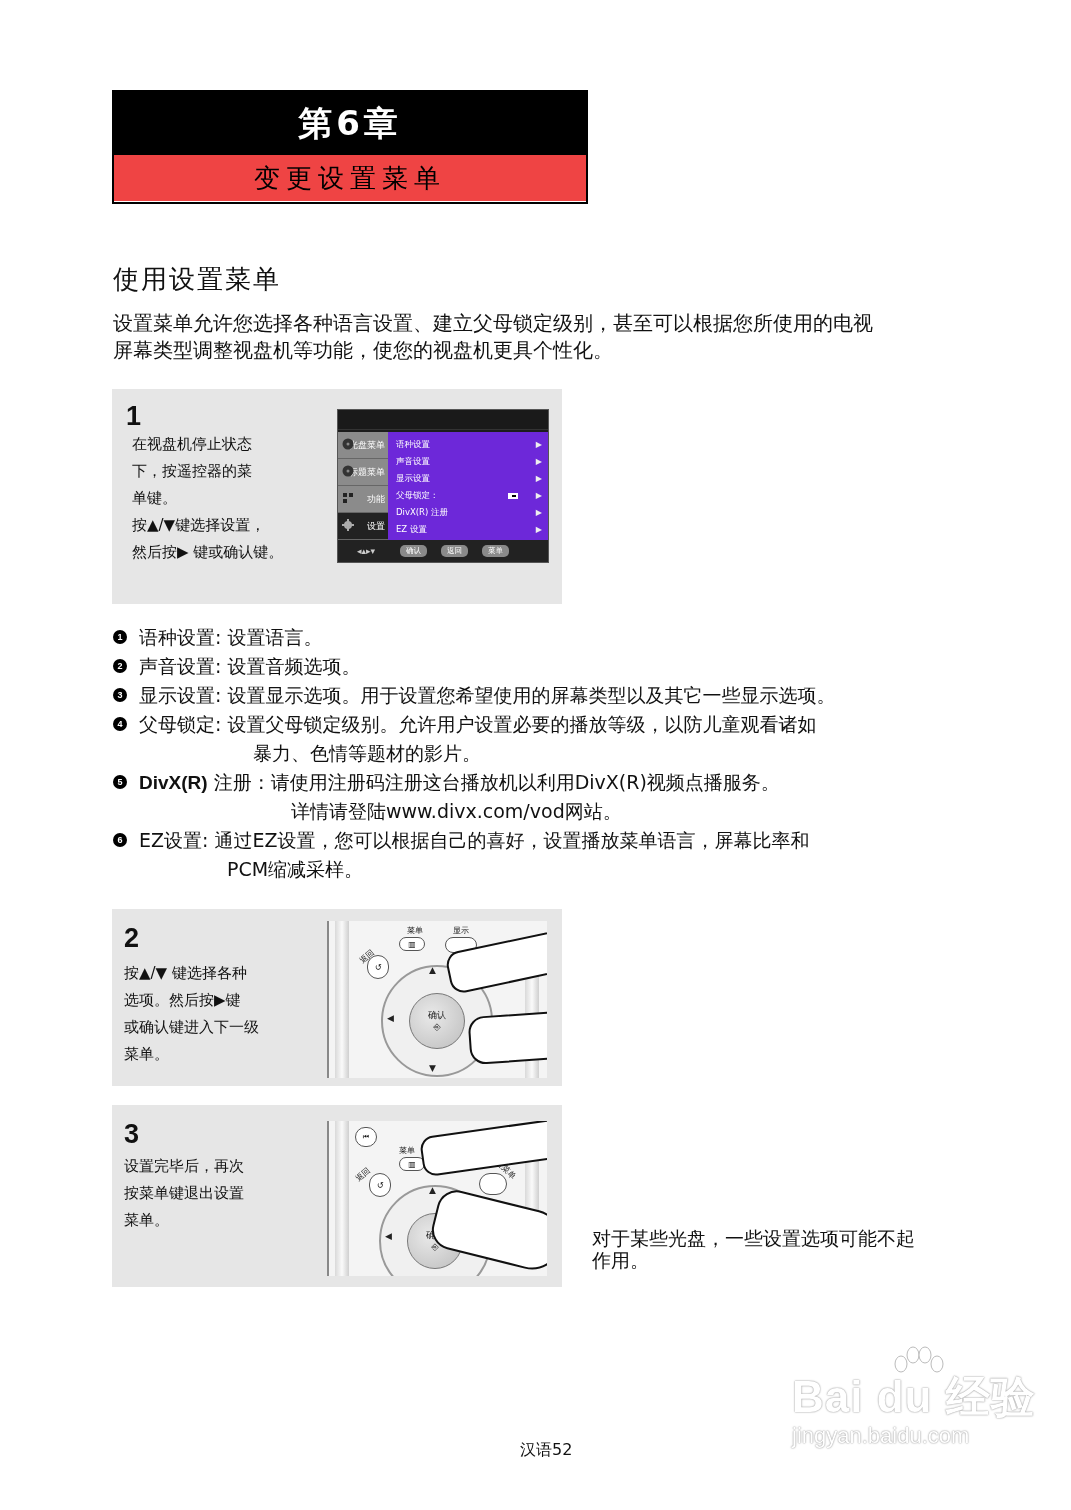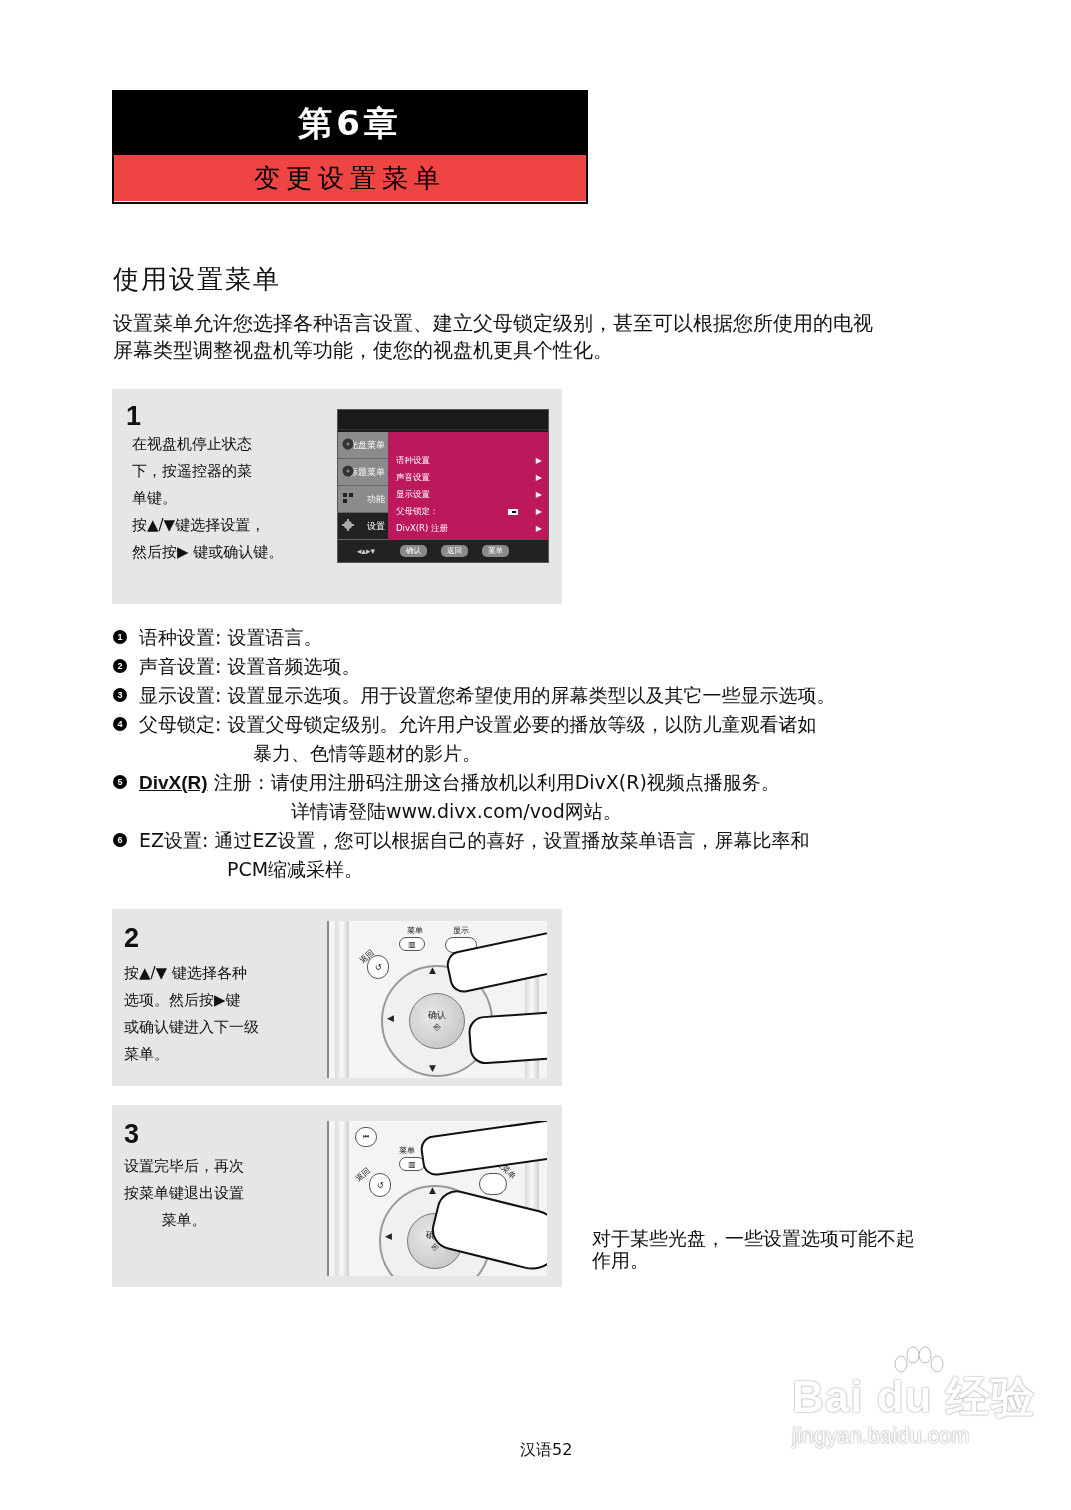--- a/index.html
+++ b/index.html
@@ -21,35 +21,35 @@
 
   
   .osd { position: absolute; left: 337px; top: 409px; width: 212px; height: 154px; background: #1c1c1c; border: 1px solid #555; }
   .osd-topbar { height: 20px; background: #1a1a1a; border-bottom: 1px solid #333; }
   .osd-body { position: absolute; top: 22px; left: 0; right: 0; height: 108px; display: flex; }
   .osd-side { width: 50px; display: flex; flex-direction: column; }
   .osd-side-item { flex: 1; display: flex; align-items: center; justify-content: flex-end; padding-right: 3px; font-size: 9px; color: #fff; position: relative; border-bottom: 1px solid #666; }
   .osd-side-item.light { background: #8b8b8b; }
   .osd-side-item.dark { background: #222; }
   .osd-side-item .ic { position: absolute; left: 4px; top: 6px; width: 12px; height: 12px; }
-  .osd-main { flex: 1; background: #be185d; padding: 20px 6px 0 8px; }
+  .osd-main { flex: 1; background: #6d28d9; padding: 4px 6px 0 8px; }
   .osd-row { display: flex; justify-content: space-between; align-items: center; height: 17px; font-size: 8.5px; color: #fff; }
   .osd-row .arrow { font-size: 8px; color: #eee; }
   .osd-lock { display: inline-block; width: 10px; height: 6px; border: 1px solid #fff; background: #fff; margin-left: auto; margin-right: 18px; position: relative; }
   .osd-lock::after { content: ""; position: absolute; left: 3px; top: 1px; width: 4px; height: 2px; background: #000; }
   .osd-bottom { position: absolute; bottom: 0; left: 0; right: 0; height: 22px; background: #222; display: flex; align-items: center; padding: 0 8px; gap: 14px; }
   .osd-btn { background: #8a8a8a; color: #fff; font-size: 7.5px; padding: 1px 6px; border-radius: 5px; }
   .osd-nav { color: #ccc; font-size: 9px; width: 40px; text-align: center; }
 
   
   .feat-list { position: absolute; left: 113px; top: 623px; width: 900px; font-size: 19px; line-height: 29px; }
   .feat { position: relative; padding-left: 26px; }
   .feat .bullet { position: absolute; left: 0; top: 7px; width: 14px; height: 14px; border-radius: 50%; background: #000; color: #fff; font-size: 9px; font-weight: bold; display: flex; align-items: center; justify-content: center; font-family: "Liberation Sans", sans-serif; }
   .feat .cont { display: block; }
-  .bold { font-weight: bold; font-family: "Liberation Sans", sans-serif; text-decoration: underline; }
+  .bold { font-weight: bold; font-family: "Liberation Sans", sans-serif; }
 
   
   .remote { position: absolute; background: #f4f4f4; overflow: hidden; border-left: 2px solid #888; }
   .remote .rail { position: absolute; top: 0; bottom: 0; width: 14px; background: linear-gradient(90deg,#d9d9d9,#fafafa,#cfcfcf); }
   .ring { position: absolute; border-radius: 50%; border: 2px solid #999; background: #f0f0f0; }
   .ring-in { position: absolute; border-radius: 50%; border: 1.5px solid #777; background: radial-gradient(circle at 40% 40%, #e9e9e9, #bdbdbd); display: flex; flex-direction: column; align-items: center; justify-content: center; font-size: 9px; color: #222; }
   .small-key { position: absolute; border: 1.5px solid #555; border-radius: 12px; background: #fff; font-size: 8px; display: flex; align-items: center; justify-content: center; }
   .key-label { position: absolute; font-size: 8px; color: #222; }
   .tri { position: absolute; font-size: 9px; color: #222; }
   .finger { position: absolute; background: #fff; border: 2px solid #111; border-radius: 40px 60px 60px 40px; }
@@ -215,21 +215,21 @@
   <div class="ring-in" style="left:80px;top:72px;width:56px;height:56px;">
     <span>确认</span>
     <span>⎆</span>
   </div>
   <div class="finger" style="left:118px;top:18px;width:140px;height:42px;transform:rotate(-12deg);"></div>
   <div class="finger" style="left:140px;top:92px;width:120px;height:48px;transform:rotate(-4deg);"></div>
 </div>
 
 <div class="step" style="left:112px;top:1105px;width:450px;height:182px;">
   <div class="step-num" style="left:12px;top:14px;">3</div>
-  <div class="step-text" style="left:12px;top:48px;text-align:center;">
+  <div class="step-text" style="left:12px;top:48px;">
     <div>设置完毕后，再次</div>
     <div>按菜单键退出设置</div>
     <div>菜单。</div>
   </div>
 </div>
 <div class="remote" style="left:327px;top:1121px;width:220px;height:155px;">
   <div class="rail" style="left:6px;"></div>
   <div class="rail" style="right:8px;top:30px;height:70px;"></div>
   <div class="small-key" style="left:26px;top:6px;width:22px;height:20px;font-size:7px;">⏮</div>
   <span class="key-label" style="left:70px;top:24px;">菜单</span>

